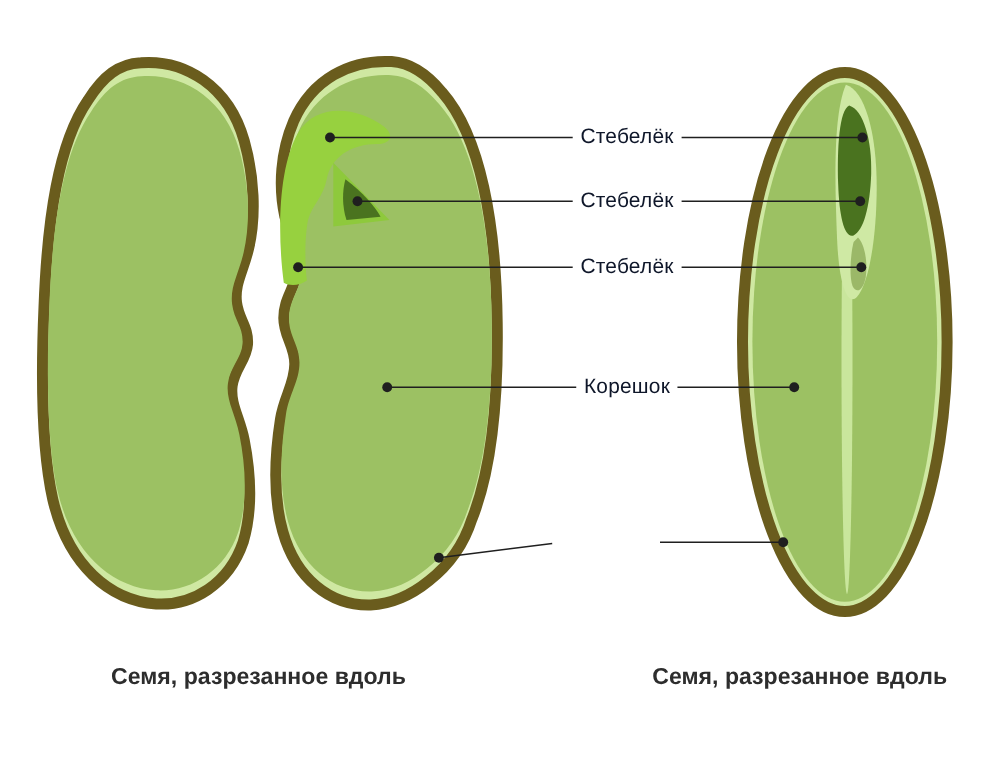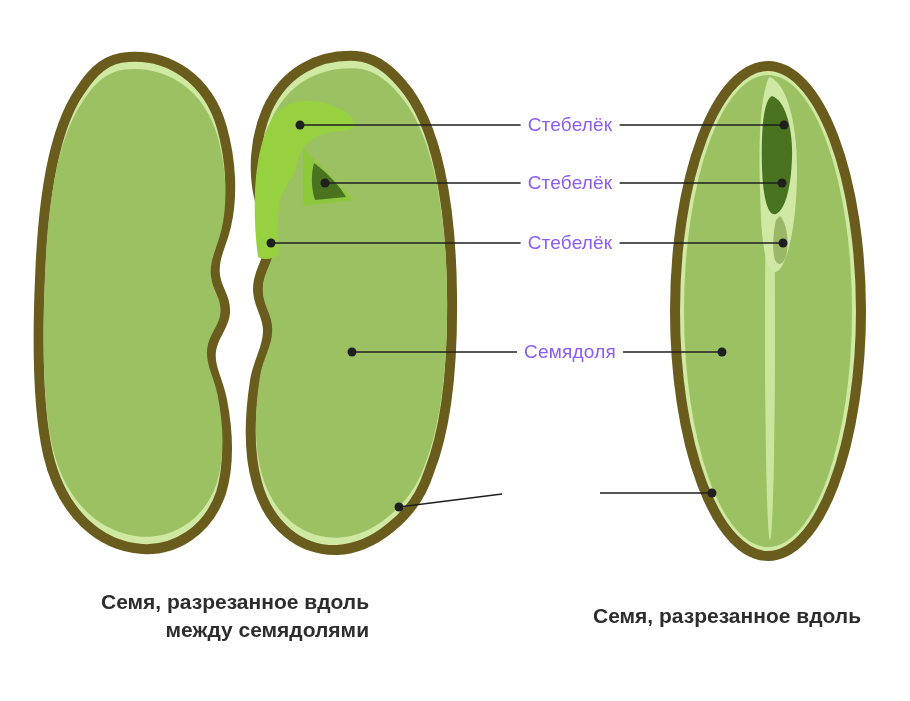--- a/index.html
+++ b/index.html
@@ -9,21 +9,21 @@
     height: 701px;
     background: #ffffff;
     font-family: "Liberation Sans", sans-serif;
     overflow: hidden;
   }
   .stage svg { position: absolute; left: 0; top: 0; }
   .label {
     position: absolute;
     transform: translate(-50%, -50%);
     font-size: 19px;
-    color: #8b5cf6;
+    color: #0f172a;
     background: #ffffff;
     padding: 1px 7px;
     white-space: nowrap;
     letter-spacing: 0.2px;
   }
   .caption {
     position: absolute;
     transform: translate(-50%, -50%);
     text-align: right;
     font-weight: 700;
@@ -132,23 +132,22 @@
       <circle cx="352" cy="352" r="4.5"></circle>
       <circle cx="722" cy="352" r="4.5"></circle>
       <circle cx="399" cy="507" r="4.5"></circle>
       <circle cx="712" cy="493" r="4.5"></circle>
     </g>
   </svg>
 
   <div class="label" style="left:570px; top:125px">Стебелёк</div>
   <div class="label" style="left:570px; top:183px">Стебелёк</div>
   <div class="label" style="left:570px; top:243px">Стебелёк</div>
-  <div class="label" style="left:570px; top:352px">Семядоля</div>
+  <div class="label" style="left:570px; top:352px">Корешок</div>
 
   <div class="caption" style="left:235px; top:616px">
     <div>Семя, разрезанное вдоль</div>
-    <div>между семядолями</div>
   </div>
   <div class="caption" style="left:727px; top:616px">
     <div>Семя, разрезанное вдоль</div>
   </div>
 
 </div>
 
 </body></html>

